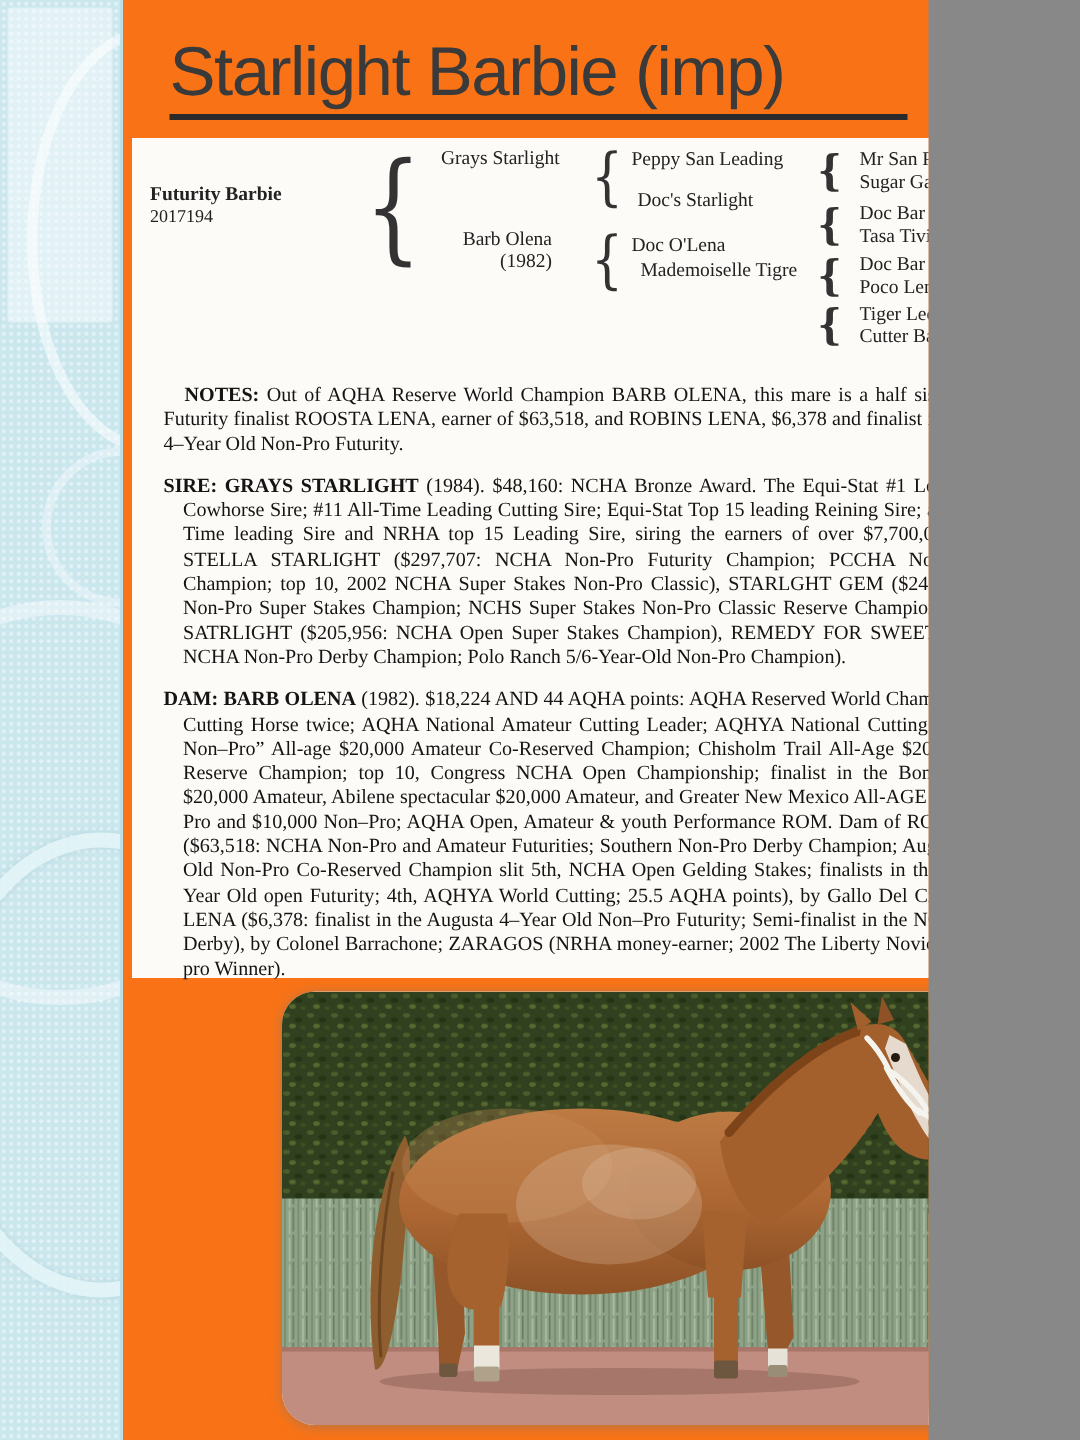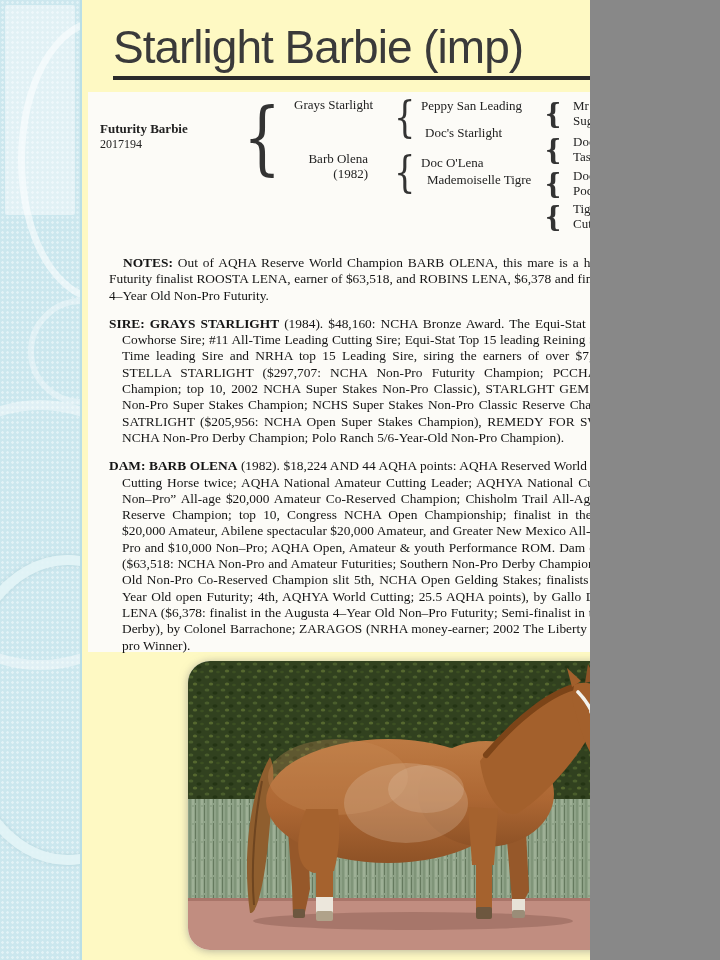--- a/index.html
+++ b/index.html
@@ -1,17 +1,17 @@
 <!DOCTYPE html>
 <html><head>
 <meta charset="utf-8">
 <style>
   html,body{margin:0;padding:0;background:#888;}
-  .slide{position:relative;width:590px;height:960px;background:#fef9c3;overflow:hidden;
-         font-family:"Liberation Serif", serif;color:#1c1c1c;}
+  .slide{position:relative;width:590px;height:960px;background:#f97316;overflow:hidden;
+         font-family:"Liberation Serif", serif;color:#1c1c1c;padding-left:29px;}
 
   
   .sidebar{position:absolute;left:0;top:0;width:80px;height:960px;overflow:hidden;
            background:#cbe7ee;
            background-image:radial-gradient(rgba(255,255,255,.45) 1px, transparent 1.6px);
            background-size:5px 5px;
            border-right:2px solid #badfe6;}
   .sb-panel{position:absolute;left:5px;top:5px;width:70px;height:210px;
             background:rgba(255,255,255,.42);border-radius:2px;}
   .sb-circle{position:absolute;border-radius:50%;}

